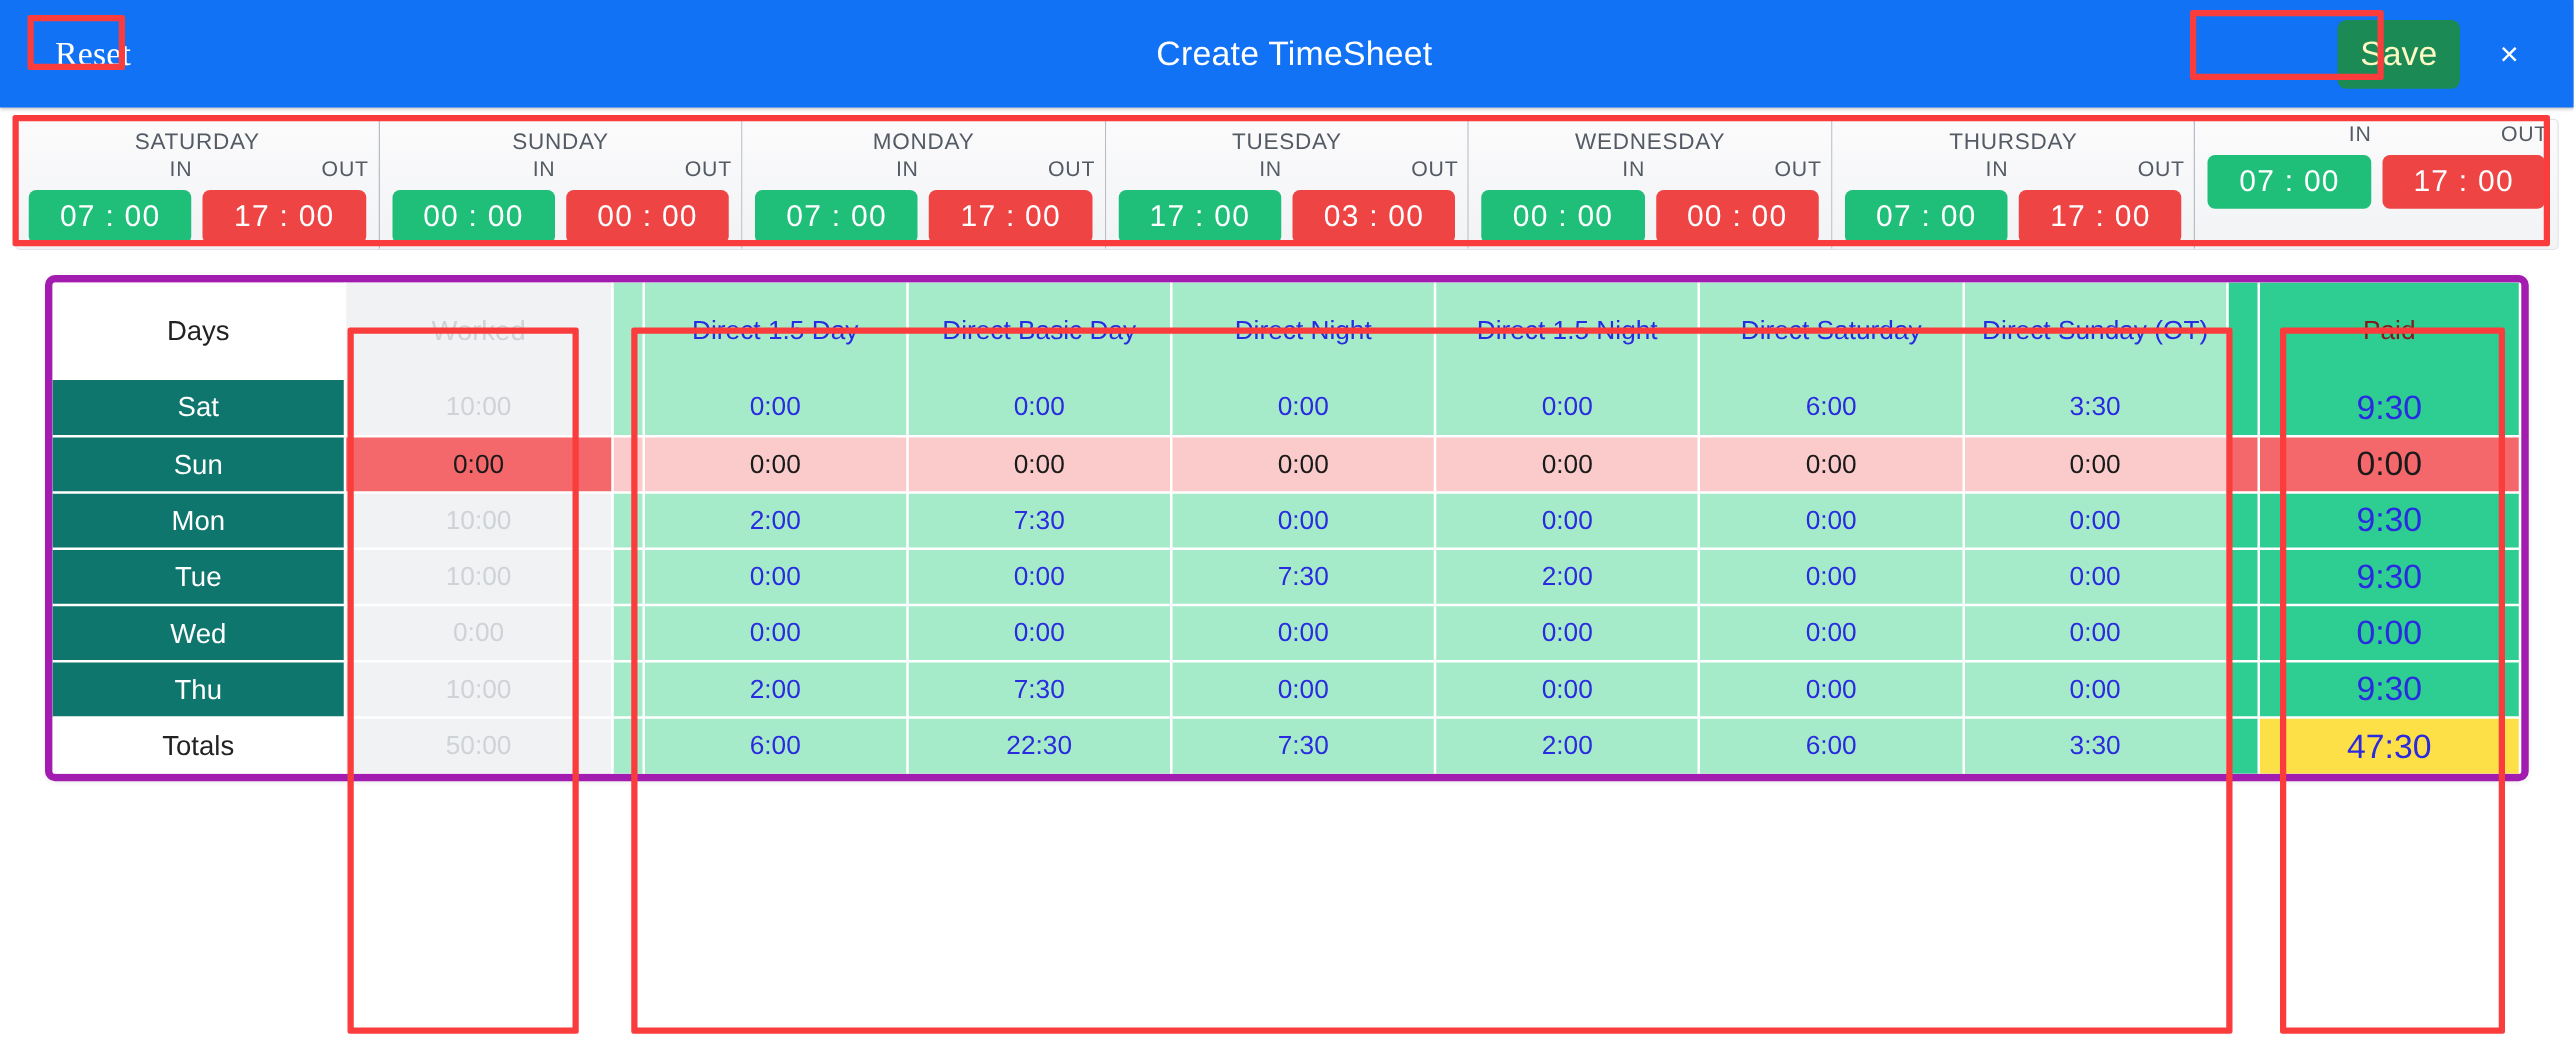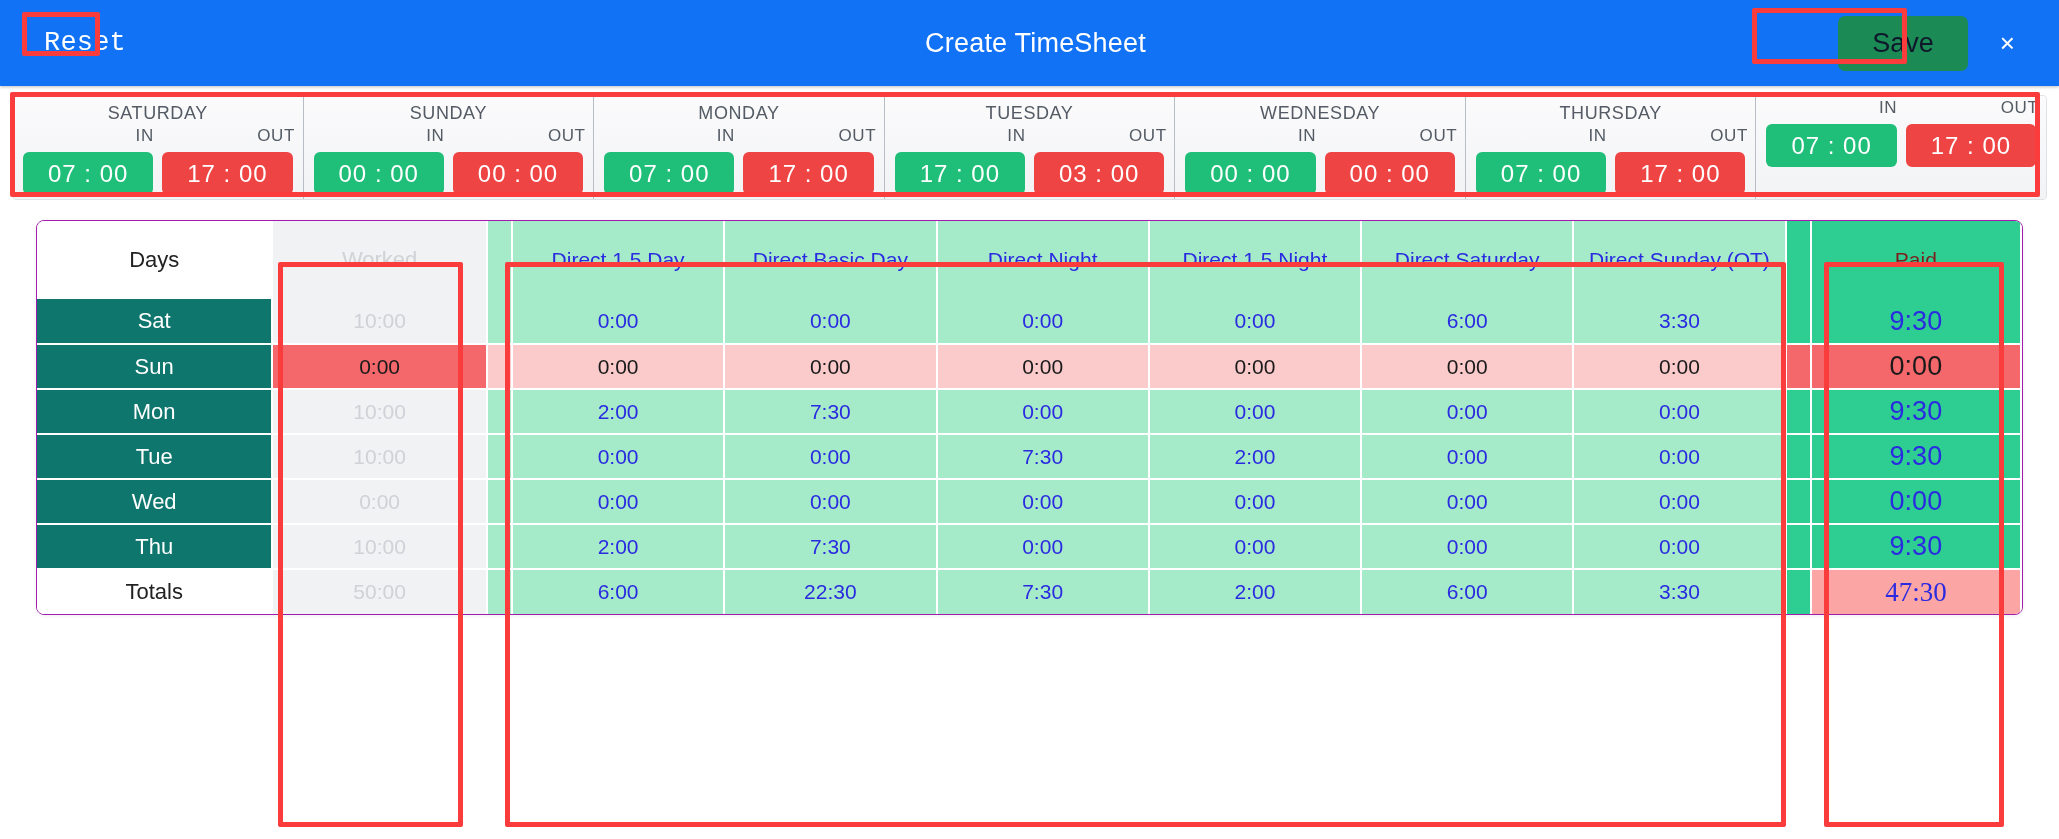--- a/index.html
+++ b/index.html
@@ -18,36 +18,36 @@
     background: #1272f5;
     display: flex;
     align-items: center;
     padding: 0 30px;
     box-shadow: 0 1px 3px rgba(0,0,0,.25);
   }
   .reset-btn {
     color:#fff; font-size: 27px; line-height: 1;
     background: transparent; border: none;
     padding: 10px 14px; cursor: pointer;
-    font-family: Liberation Mono, monospace;
+    font-family: Liberation Serif, serif;
     letter-spacing: .2px;
   }
   .title-center {
     position: absolute; left: 0; right: 0; top: 0; bottom: 0;
     display: flex; align-items: center; justify-content: center;
     color: #fff; font-size: 27px; pointer-events: none; letter-spacing: .2px; margin-left: 12px;
   }
   .right-group {
     margin-left: auto; display: flex; align-items: center; gap: 18px;
     position: relative; z-index: 3;
   }
   .save-btn {
-    background: #1b8a55; color: #0f172a; border: none;
+    background: #1b8a55; color: #fef9c3; border: none;
     font-size: 27px; line-height: 1;
-    padding: 14px 34px; border-radius: 7px; cursor: pointer;
+    padding: 14px 18px; border-radius: 7px; cursor: pointer;
     font-family: "Liberation Sans", sans-serif;
   }
   .close-btn {
     background: transparent; border: none; color:#fff;
     font-size: 26px; cursor: pointer; padding: 4px 14px;
     font-family: "Liberation Sans", sans-serif;
   }
 
   
   .days-strip {
@@ -89,21 +89,21 @@
     border: none; cursor: pointer;
     font-family: "Liberation Sans", sans-serif;
   }
   .pill.in  { background: #1fbf79; }
   .pill.out { background: #ef4444; }
 
   
   .table-wrap {
     margin: 20px 36px 0 36px;
     background: #fff;
-    border: 1px solid #a21caf;
+    border: 6px solid #a21caf;
     border-radius: 8px;
     box-shadow: 0 1px 4px rgba(0,0,0,.07);
     overflow: hidden;
   }
   table { width: 100%; border-collapse: collapse; table-layout: fixed; }
   th, td {
     height: 45px; text-align: center; font-size: 21px;
     font-weight: normal; padding: 0 4px;
     border-right: 2px solid #ffffff;
   }
@@ -147,21 +147,21 @@
   tr.zero td.dircell    { background:#fbcbcb; color:#1a1a1a; }
   tr.zero td.paidcell   { background:#f4676b; color:#1a1a1a; }
   tr.zero td.gapcell    { background:#fbcbcb; }
   tr.zero td.gapcell2   { background:#f4676b; }
 
   
   tr.totals td { border-bottom: none; }
   tr.totals td.daycell   { background:#ffffff; color:#222; font-size: 22px; }
   tr.totals td.workedcell{ background:#f1f2f4; color:#cfd2d6; }
   tr.totals td.dircell   { background:#a5ebc9; }
-  tr.totals td.paidcell  { background:#fca5a5;font-family:Liberation Serif, serif; }
+  tr.totals td.paidcell  { background:#fde047; }
 
   
   .anno {
     position: absolute;
     border: 5px solid #fa3c3c;
     pointer-events: none;
     z-index: 50;
     border-radius: 2px;
   }
 </style>

